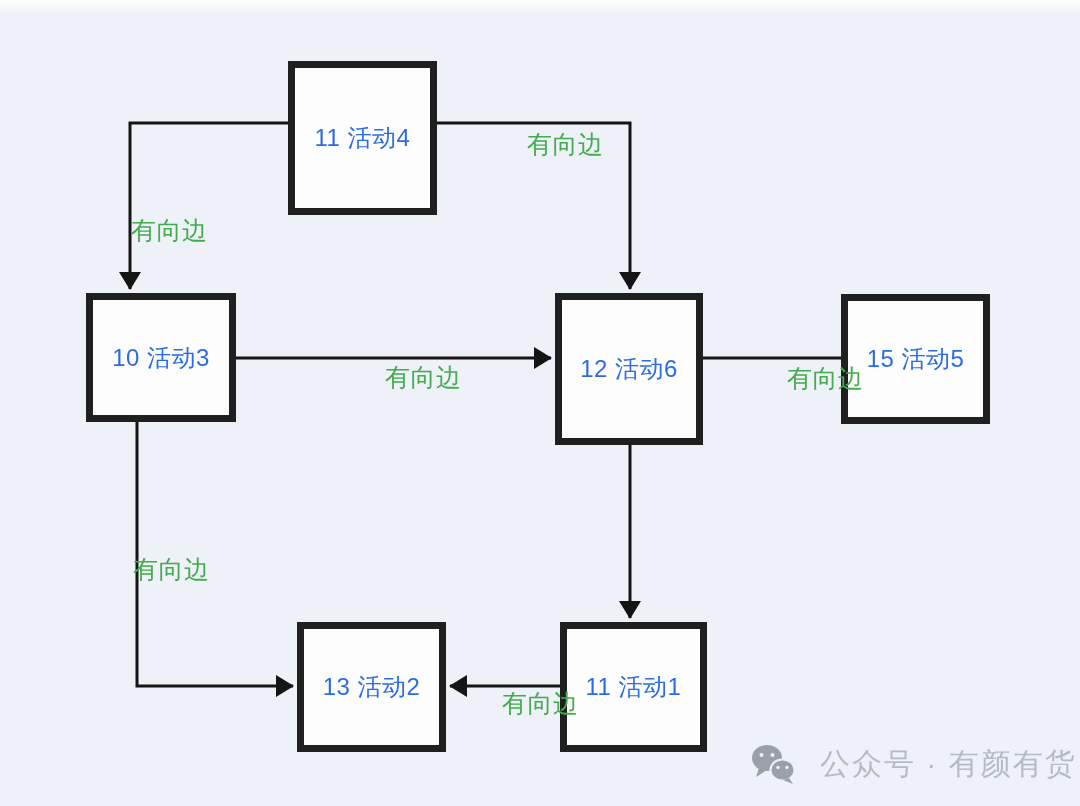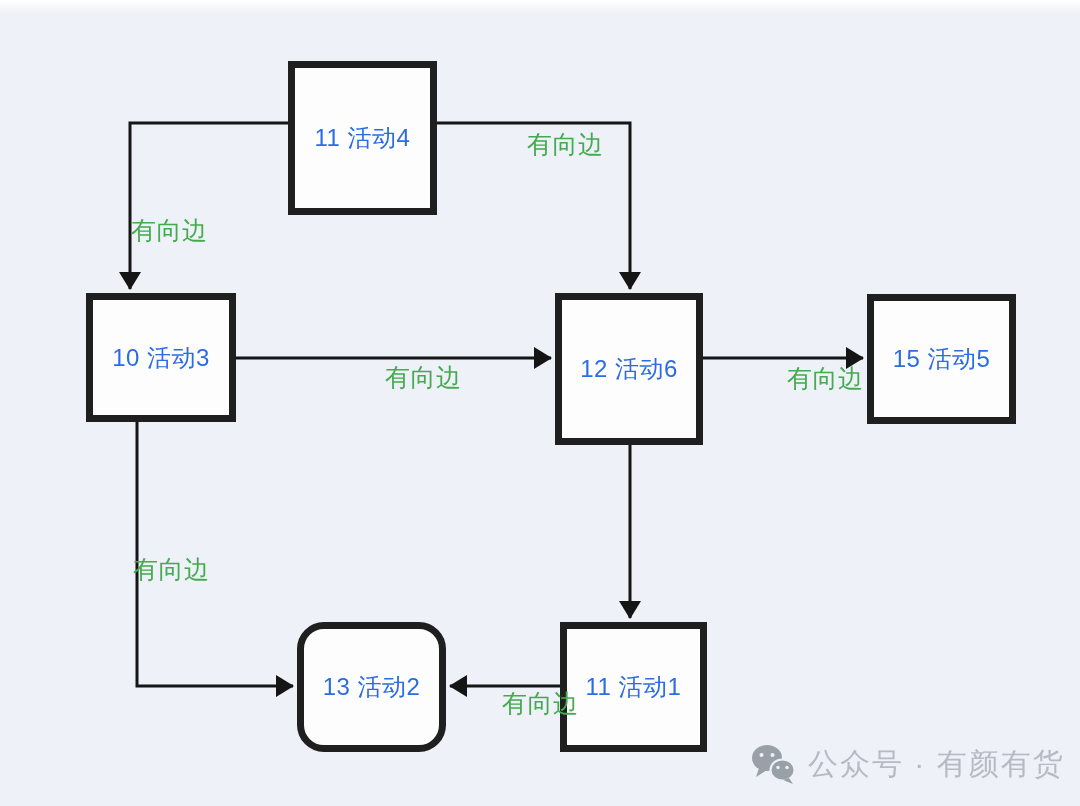--- a/index.html
+++ b/index.html
@@ -30,22 +30,22 @@
     align-items: center;
     justify-content: center;
     color: #2c6ce2;
     font-size: 24px;
     letter-spacing: 0.5px;
     white-space: nowrap;
   }
   .node-11 { left: 288px; top: 61px;  width: 149px; height: 154px; }
   .node-10 { left: 62px;  top: 293px; width: 150px; height: 129px; margin-left: 24px; }
   .node-12 { left: 555px; top: 293px; width: 148px; height: 152px; }
-  .node-15 { left: 867px; top: 294px; width: 149px; height: 130px; }
-  .node-13 { left: 297px; top: 622px; width: 149px; height: 130px; border-radius: 27px; }
+  .node-15 { left: 841px; top: 294px; width: 149px; height: 130px; }
+  .node-13 { left: 297px; top: 622px; width: 149px; height: 130px; }
   .node-14 { left: 560px; top: 622px; width: 147px; height: 130px; }
 
   .edge-label {
     position: absolute;
     color: #46ab50;
     font-size: 25px;
     letter-spacing: 0.5px;
     white-space: nowrap;
   }
   .elabel-0 { left: 131px; top: 214px; }
@@ -54,21 +54,21 @@
   .elabel-3 { left: 787px; top: 362px; }
   .elabel-4 { left: 133px; top: 553px; }
   .elabel-6 { left: 502px; top: 687px; }
 
   .watermark {
     position: absolute;
     left: 750px; top: 740px;
     height: 48px;
     display: flex;
     align-items: center;
-    gap: 12px;
+    gap: 24px;
     color: #b6bbc3;
     font-size: 30px;
     letter-spacing: 2px;
     white-space: nowrap;
   }
   .wechat-icon { width: 46px; height: 42px; }
 </style>
 </head>
 <body>
 

